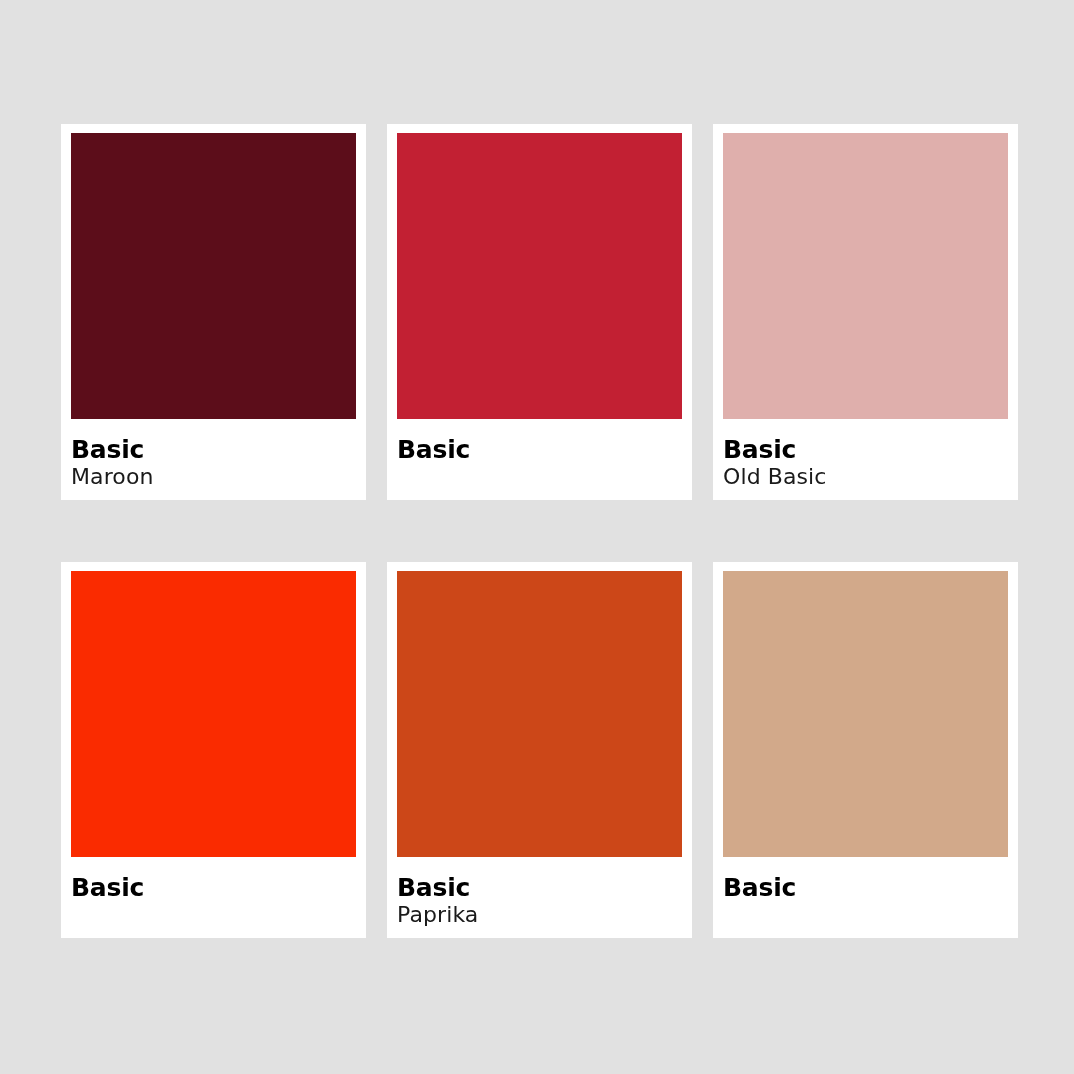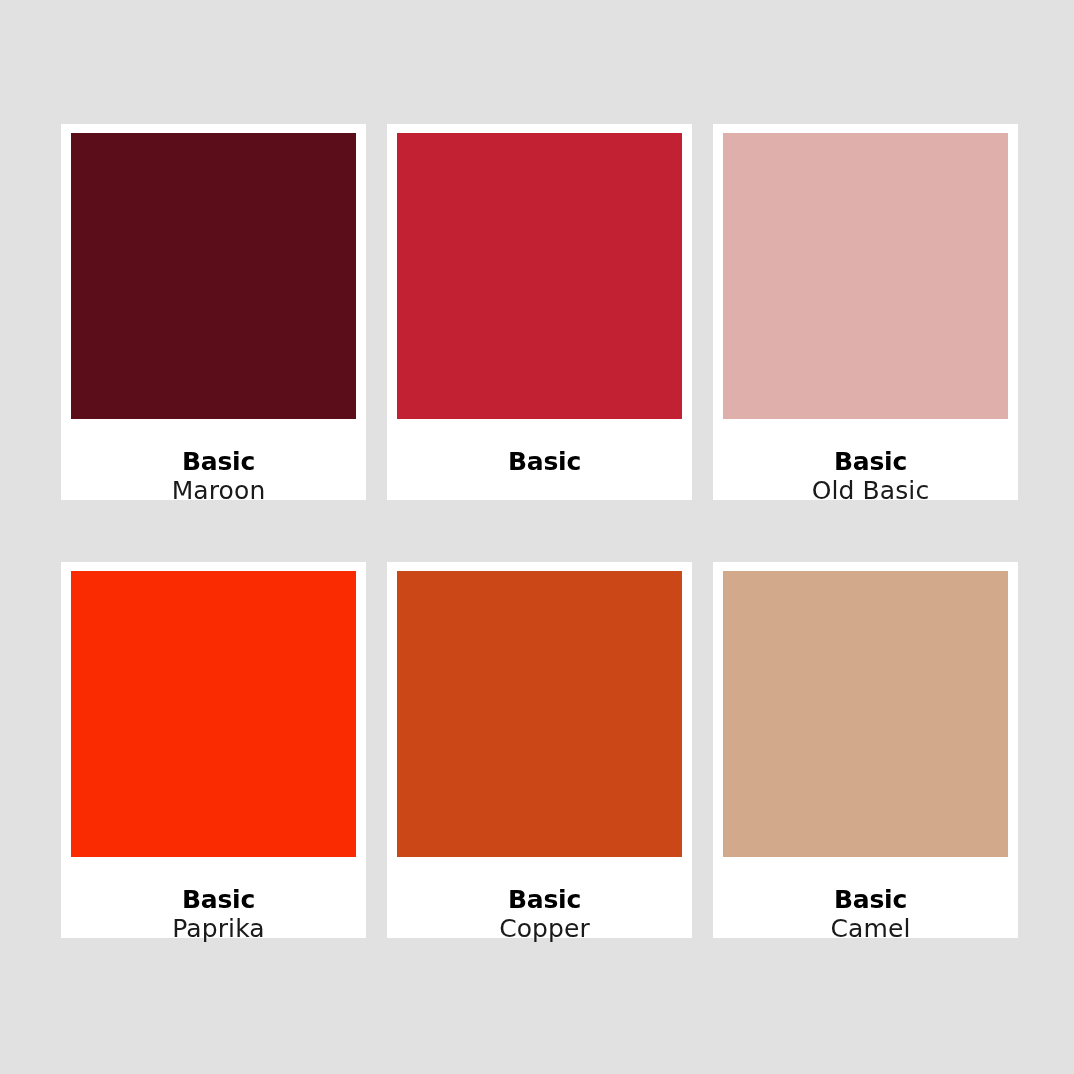--- a/index.html
+++ b/index.html
@@ -38,36 +38,35 @@
     padding: 9px 0 0 10px;
   }
 
   .swatch-chip {
     width: 285px;
     height: 286px;
     flex: none;
   }
 
   .swatch-caption {
-    padding-top: 28px;
-    text-align: center;
+    padding-top: 16px;
   }
 
   .swatch-family {
     display: block;
     font-size: 25px;
     font-weight: bold;
     line-height: 1.16;
     color: #000000;
     letter-spacing: -0.2px;
   }
 
   .swatch-name {
     display: block;
-    font-size: 25px;
+    font-size: 22px;
     font-weight: normal;
     line-height: 1.2;
     color: #1a1a1a;
     letter-spacing: 0.1px;
   }
 </style>
 </head>
 <body style="background: rgb(225, 225, 225);">
 
 <div class="palette-board">
@@ -93,34 +92,32 @@
       <div class="swatch-caption">
         <span class="swatch-family">Basic</span>
         <span class="swatch-name">Old Basic</span>
       </div>
     </div>
 
     <div class="swatch-card" style="background: rgb(255, 255, 255);">
       <div class="swatch-chip" style="background-color: rgb(250, 43, 0);"></div>
       <div class="swatch-caption">
         <span class="swatch-family">Basic</span>
-        <span class="swatch-name">Paprika</span>
       </div>
     </div>
 
     <div class="swatch-card" style="background: rgb(255, 255, 255);">
       <div class="swatch-chip" style="background-color: rgb(204, 71, 24);"></div>
       <div class="swatch-caption">
         <span class="swatch-family">Basic</span>
-        <span class="swatch-name">Copper</span>
+        <span class="swatch-name">Paprika</span>
       </div>
     </div>
 
     <div class="swatch-card" style="background: rgb(255, 255, 255);">
       <div class="swatch-chip" style="background-color: rgb(210, 169, 138);"></div>
       <div class="swatch-caption">
         <span class="swatch-family">Basic</span>
-        <span class="swatch-name">Camel</span>
       </div>
     </div>
 
   </div>
 </div>
 
 </body></html>

